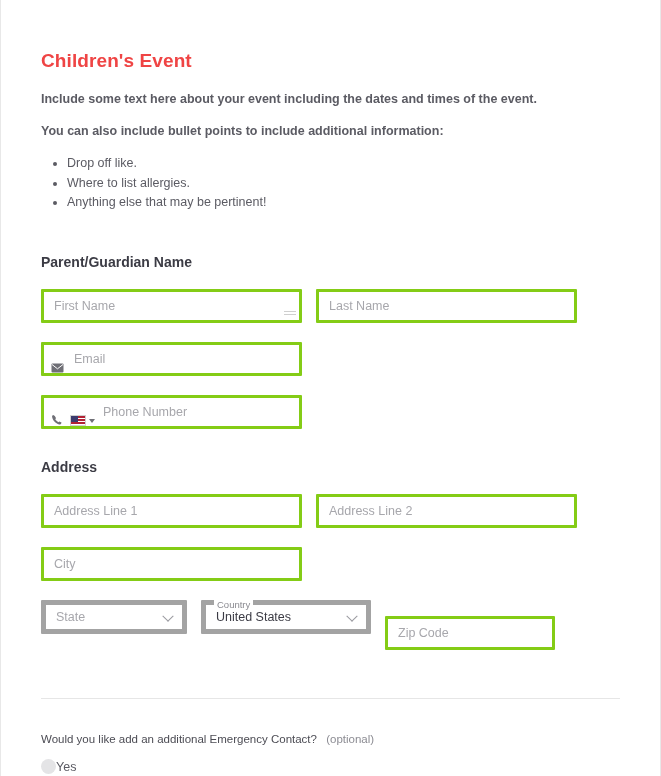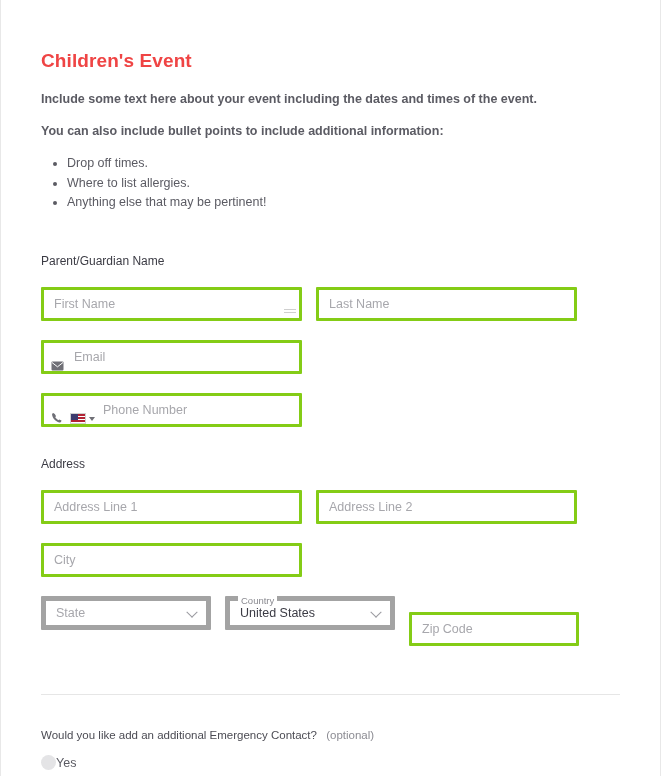--- a/index.html
+++ b/index.html
@@ -48,22 +48,22 @@
     padding-left: 26px;
     list-style: disc;
   }
   ul.bullets li {
     font-size: 12.5px;
     color: #5b5b63;
     line-height: 1.55;
   }
 
   h2.section {
-    font-size: 12px;
-    font-weight: normal;
+    font-size: 14px;
+    font-weight: bold;
     color: #3b3b44;
     margin: 42px 0 0 0;
   }
   h2.section.addr {
     margin: 30px 0 0 0;
   }
 
   .row {
     display: flex;
     gap: 14px;
@@ -87,21 +87,21 @@
     font-size: 12.5px;
     color: #3b3b44;
     width: 100%;
     height: 100%;
     padding: 0 10px;
   }
   .field input::placeholder { color: #a7a7ac; }
 
   .w-left { width: 261px; }
   .w-right { width: 261px; }
-  .w-state { width: 170px; }
+  .w-state { width: 146px; }
   .w-country { width: 170px; }
   .w-zip { width: 170px; margin-top: 16px; }
 
   
   .field.with-icon input { padding-left: 4px; }
   .ficon {
     width: 26px;
     min-width: 26px;
     display: flex;
     align-items: center;
@@ -245,21 +245,21 @@
 
 <div class="page">
   <div class="content">
 
     <h1 class="title">Children's Event</h1>
 
     <p class="intro">Include some text here about your event including the dates and times of the event.</p>
     <p class="intro">You can also include bullet points to include additional information:</p>
 
     <ul class="bullets">
-      <li>Drop off times.</li>
+      <li>Drop off like.</li>
       <li>Where to list allergies.</li>
       <li>Anything else that may be pertinent!</li>
     </ul>
 
     <h2 class="section">Parent/Guardian Name</h2>
 
     <div class="row">
       <div class="field w-left">
         <input type="text" placeholder="First Name" style="">
         <span class="resize-handle">

